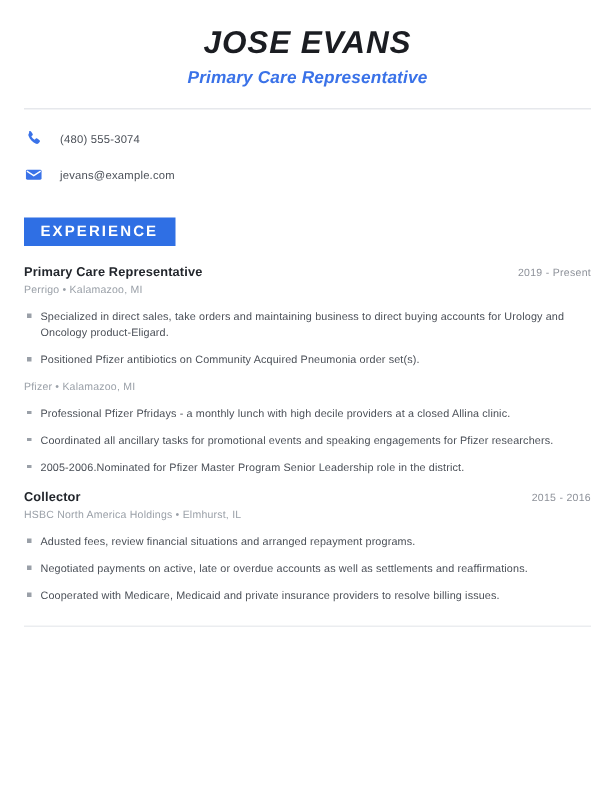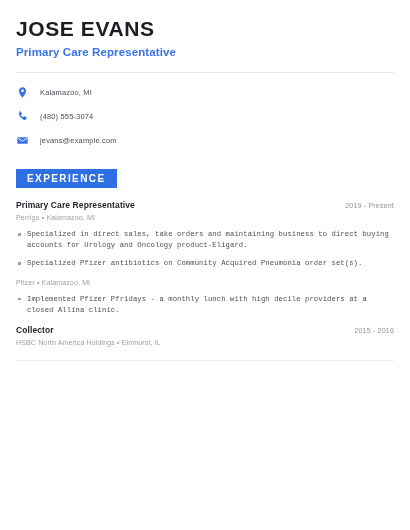--- a/index.html
+++ b/index.html
@@ -21,21 +21,22 @@
     width: 410px;
     height: 530px;
     position: relative;
     padding: 0 16px;
     overflow: hidden;
   }
 
   
   .header {
     padding-top: 17px;
-    text-align: left;
+    text-align: center;
+    font-style: italic;
   }
 
   .full-name {
     font-size: 21px;
     font-weight: bold;
     letter-spacing: 0.6px;
     color: #1b1d22;
     line-height: 1.15;
   }
 
@@ -125,21 +126,20 @@
   .job-company {
     margin-top: 4px;
     font-size: 7px;
     color: #9aa0a8;
     letter-spacing: 0.15px;
   }
 
   .bullets {
     margin-top: 8px;
     list-style: none;
-    font-family: Liberation Mono, monospace;
   }
 
   .bullets li {
     position: relative;
     padding-left: 11px;
     font-size: 7.2px;
     line-height: 1.55;
     color: #4a4f57;
     margin-bottom: 7px;
     letter-spacing: 0.1px;
@@ -170,29 +170,20 @@
 
   <div class="header">
     <div class="full-name">JOSE EVANS</div>
     <div class="job-title">Primary Care Representative</div>
   </div>
 
   <div class="divider"></div>
 
   <div class="contact">
 
-    <div class="contact-row">
-      <span class="contact-icon">
-        <svg width="13" height="13" viewBox="0 0 13 13">
-            <path d="M6.5 1.3c-2 0-3.6 1.6-3.6 3.6 0 2.7 3.6 6.8 3.6 6.8s3.6-4.1 3.6-6.8c0-2-1.6-3.6-3.6-3.6z" fill="#3a72e8"></path>
-            <circle cx="6.5" cy="4.8" r="1.35" fill="#ffffff"></circle>
-          </svg>
-      </span>
-      <span class="contact-text">Kalamazoo, MI</span>
-    </div>
 
     <div class="contact-row">
       <span class="contact-icon">
         <svg width="13" height="13" viewBox="0 0 13 13">
             <path d="M3.4 1.6c.5-.4 1.1-.3 1.4.2l.9 1.4c.3.4.2.9-.2 1.2l-.6.5c.3.9 1.3 1.9 2.2 2.3l.5-.6c.3-.4.8-.5 1.2-.2l1.4.9c.5.3.6 1 .2 1.4l-.7.8c-.4.5-1.1.6-1.7.4C6 9.1 3.9 7 3 4.5c-.2-.6-.1-1.3.4-1.7z" fill="#3a72e8"></path>
           </svg>
       </span>
       <span class="contact-text">(480) 555-3074</span>
     </div>
 
@@ -213,38 +204,43 @@
   <div class="exp-list">
 
     <div class="job">
       <div class="job-head">
         <span class="job-role">Primary Care Representative</span>
         <span class="job-dates">2019 - Present</span>
       </div>
       <div class="job-company">Perrigo • Kalamazoo, MI</div>
       <ul class="bullets">
         <li>Specialized in direct sales, take orders and maintaining business to direct buying accounts for Urology and Oncology product-Eligard.</li>
-        <li>Specialized Pfizer antibiotics on Community Acquired Pneumonia order set(s).</li>
+        <li>Positioned Pfizer antibiotics on Community Acquired Pneumonia order set(s).</li>
       </ul>
     </div>
 
     <div class="job">
       <div class="job-company">Pfizer • Kalamazoo, MI</div>
       <ul class="bullets">
-        <li>Implemented Pfizer Pfridays - a monthly lunch with high decile providers at a closed Allina clinic.</li>
+        <li>Professional Pfizer Pfridays - a monthly lunch with high decile providers at a closed Allina clinic.</li>
+        <li>Coordinated all ancillary tasks for promotional events and speaking engagements for Pfizer researchers.</li>
+        <li>2005-2006.Nominated for Pfizer Master Program Senior Leadership role in the district.</li>
       </ul>
     </div>
 
     <div class="job">
       <div class="job-head">
         <span class="job-role">Collector</span>
         <span class="job-dates">2015 - 2016</span>
       </div>
       <div class="job-company">HSBC North America Holdings • Elmhurst, IL</div>
       <ul class="bullets">
+        <li>Adusted fees, review financial situations and arranged repayment programs.</li>
+        <li>Negotiated payments on active, late or overdue accounts as well as settlements and reaffirmations.</li>
+        <li>Cooperated with Medicare, Medicaid and private insurance providers to resolve billing issues.</li>
       </ul>
     </div>
 
   </div>
 
   <div class="divider-sec"></div>
 
   
 
   

